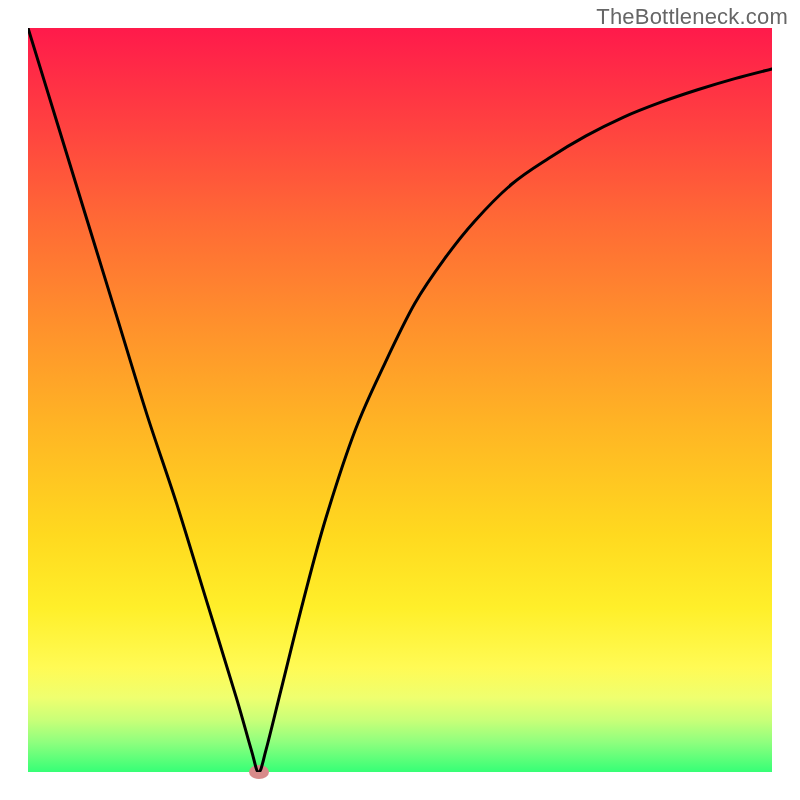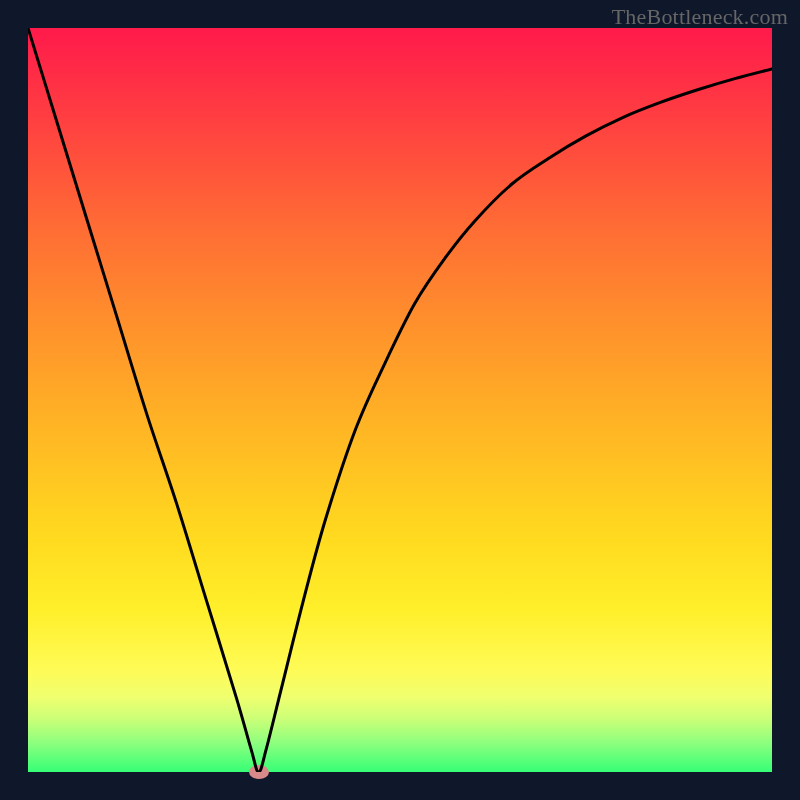--- a/index.html
+++ b/index.html
@@ -8,22 +8,21 @@
     width: 800px;
     height: 800px;
     overflow: hidden;
     background: #000;
     font-family: Arial, Helvetica, sans-serif;
   }
   .frame {
     position: relative;
     width: 800px;
     height: 800px;
-    background: #0f172a;
-    font-family: Liberation Serif, serif;
+    background: #ffffff;
   }
   .watermark {
     position: absolute;
     top: 4px;
     right: 12px;
     color: #666;
     font-size: 22px;
     letter-spacing: 0.2px;
     z-index: 3;
   }

